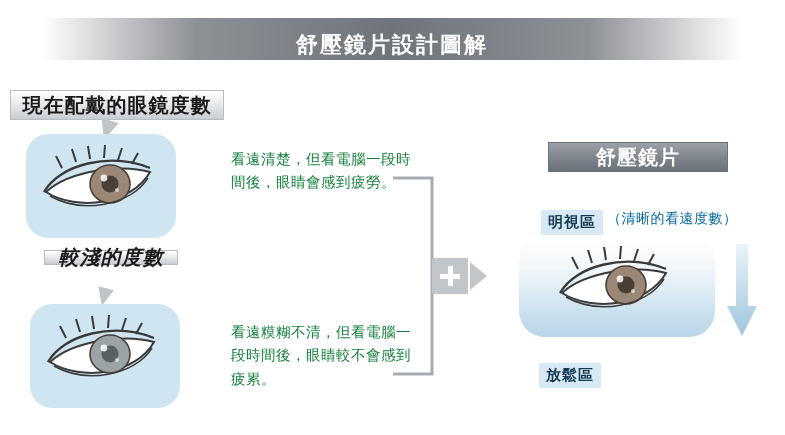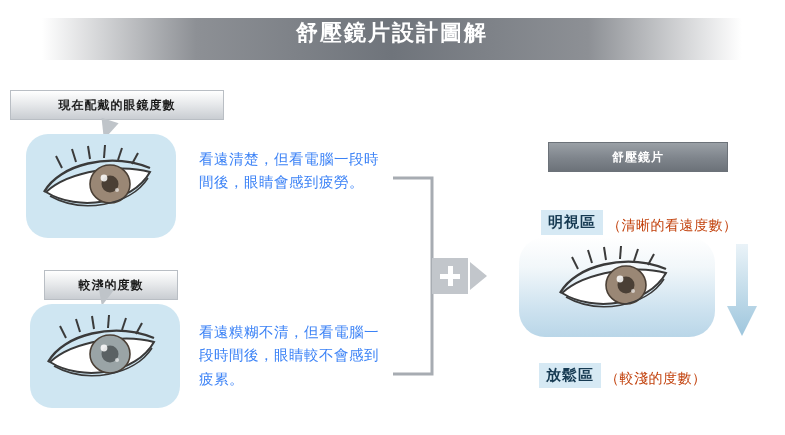--- a/index.html
+++ b/index.html
@@ -21,61 +21,62 @@
 
   
   .title-bar {
     position: absolute;
     left: 42px;
     top: 18px;
     width: 700px;
     height: 42px;
     background: linear-gradient(to right, #ffffff 0%, #8d9095 22%, #6f747b 50%, #8d9095 78%, #ffffff 100%);
     display: flex;
-    align-items: flex-start;
+    align-items: flex-end;
     justify-content: center;
   }
   .title-text {
     color: #ffffff;
     font-size: 22px;
     font-weight: bold;
     letter-spacing: 2px;
   }
 
   
   .chip {
     position: absolute;
     display: flex;
     align-items: center;
     justify-content: center;
     color: #1b1b1b;
-    font-size: 12px;
+    font-size: 20px;
     font-weight: bold;
     letter-spacing: 1px;
     background: linear-gradient(to bottom, #ffffff 0%, #e8eaec 45%, #c9cdd2 100%);
     border: 1px solid #b9bec4;
     box-sizing: border-box;
   }
   .chip.dark {
     background: linear-gradient(to bottom, #9aa0a6 0%, #7e848b 55%, #6c7279 100%);
     border: 1px solid #6c7279;
     color: #ffffff;
   }
 
   #label-current {
     left: 10px;
     top: 90px;
     width: 214px;
     height: 30px;
   }
   #label-lower {
     left: 44px;
-    top: 270px;
+    top: 250px;
     width: 134px;
-    height: 30px;
+    height: 15px;
+    font-style: italic;
   }
   #label-product {
     left: 548px;
     top: 142px;
     width: 180px;
     height: 30px;
   }
 
   
   .chip-pointer {
@@ -132,24 +133,25 @@
   .eye-svg {
     position: absolute;
     left: 0;
     top: 0;
   }
 
   
   .desc {
     position: absolute;
     font-size: 14.5px;
-    color: #3b82f6;
+    color: #15803d;
     line-height: 1.62;
     letter-spacing: 0.5px;
     width: 190px;
+    margin-left: 32px;
   }
   #desc-top { left: 199px; top: 148px; }
   #desc-bottom { left: 199px; top: 322px; font-family: Liberation Mono, monospace; }
 
   
   #bracket {
     position: absolute;
     left: 392px;
     top: 176px;
     width: 54px;
@@ -196,33 +198,33 @@
     height: 0;
     border-top: 14px solid transparent;
     border-bottom: 14px solid transparent;
     border-left: 17px solid #c2c6cb;
   }
 
   
   .zone-row {
     position: absolute;
     display: flex;
-    align-items: flex-end;
+    align-items: flex-start;
     white-space: nowrap;
   }
   .zone-tag {
     background: #d6e9f4;
     color: #163a52;
     font-size: 15px;
     font-weight: bold;
     padding: 3px 7px;
     letter-spacing: 1px;
   }
   .zone-note {
-    color: #c2410c;
+    color: #0369a1;
     font-size: 14px;
     margin-left: 4px;
     letter-spacing: 0.5px;
   }
   #zone-clear { left: 541px; top: 210px; }
   #zone-relax { left: 539px; top: 355px; margin-top: 8px; }
 
   
   #down-arrow {
     position: absolute;
@@ -324,21 +326,20 @@
         <circle cx="84" cy="50" r="8.5" fill="#4a3f35"></circle>
         <circle cx="78" cy="44" r="3.4" fill="#ffffff" opacity="0.85"></circle>
         <circle cx="91" cy="56" r="2" fill="#ffffff" opacity="0.6"></circle>
         <path d="M24,62 C56,80 104,72 122,44" stroke="#3a3a3a" stroke-width="1.6" fill="none"></path>
       </g>
     </svg>
   </div>
 
   <div class="zone-row" id="zone-relax">
     <span class="zone-tag">放鬆區</span>
-    <span class="zone-note">（較淺的度數）</span>
   </div>
 
   <svg id="down-arrow" viewBox="0 0 30 96">
     <defs>
       <linearGradient id="dg" x1="0" y1="0" x2="0" y2="1">
         <stop offset="0%" stop-color="#eaf3f8"></stop>
         <stop offset="100%" stop-color="#9ec6dd"></stop>
       </linearGradient>
     </defs>
     <path d="M9,0 H21 V62 H30 L15,92 L0,62 H9 Z" fill="url(#dg)"></path>

